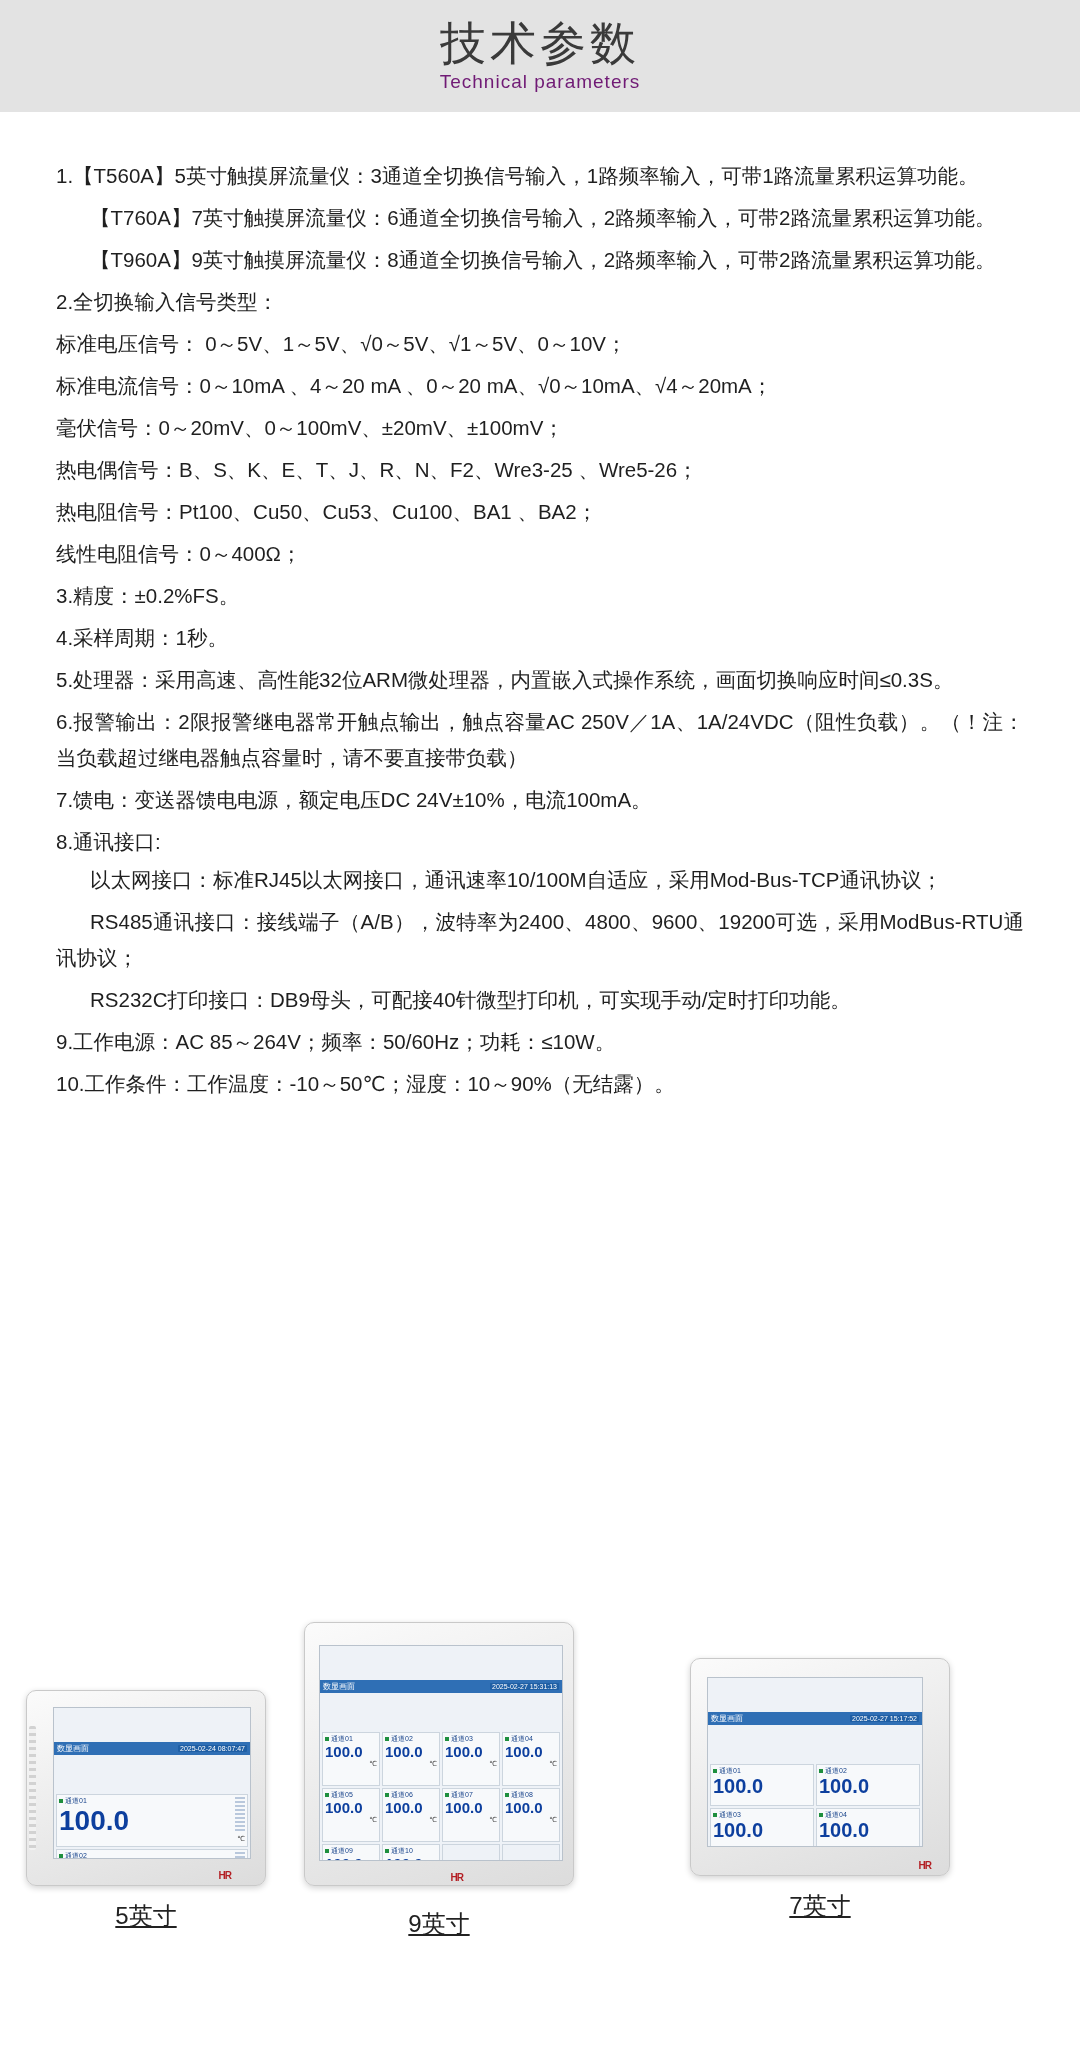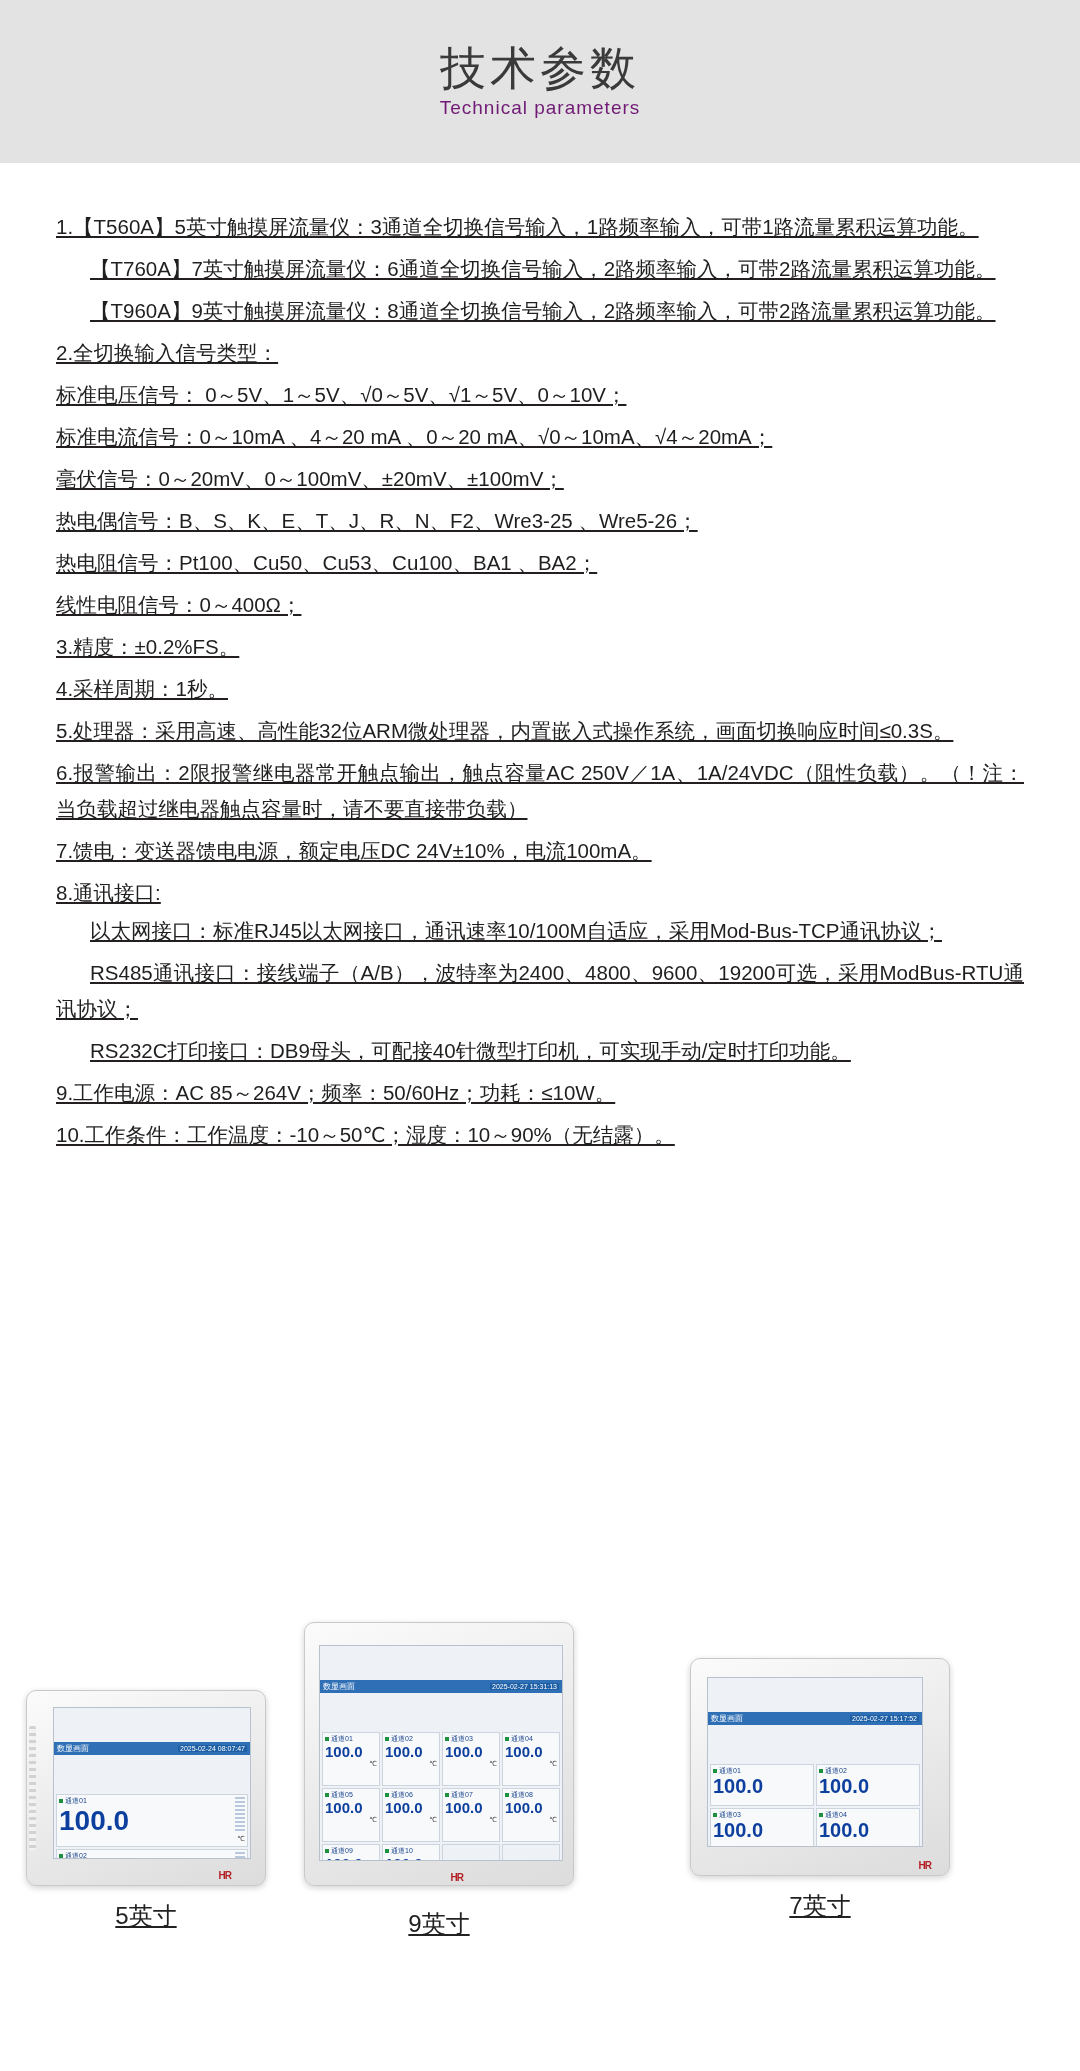--- a/index.html
+++ b/index.html
@@ -12,21 +12,21 @@
     height: 2071px;
     font-family: "Liberation Sans", "DejaVu Sans", sans-serif;
     color: #231f20;
     position: relative;
     overflow: hidden;
   }
 
   
   .banner {
     width: 1080px;
-    height: 163px;
+    height: 112px;
     background: #e3e3e3;
     display: flex;
     flex-direction: column;
     align-items: center;
     justify-content: center;
     box-sizing: border-box;
   }
   .banner-title {
     font-size: 46px;
     letter-spacing: 4px;
@@ -38,21 +38,20 @@
     font-size: 19px;
     color: #701a75;
     letter-spacing: 1px;
     margin-top: 4px;
   }
 
   
   .content {
     padding: 46px 56px 0 56px;
     box-sizing: border-box;
-    text-decoration: underline;
   }
   .para {
     font-size: 20.5px;
     line-height: 36px;
     color: #1f1f1f;
     margin: 0 0 6px 0;
     text-align: justify;
   }
   .para.indent {
     text-indent: 34px;

